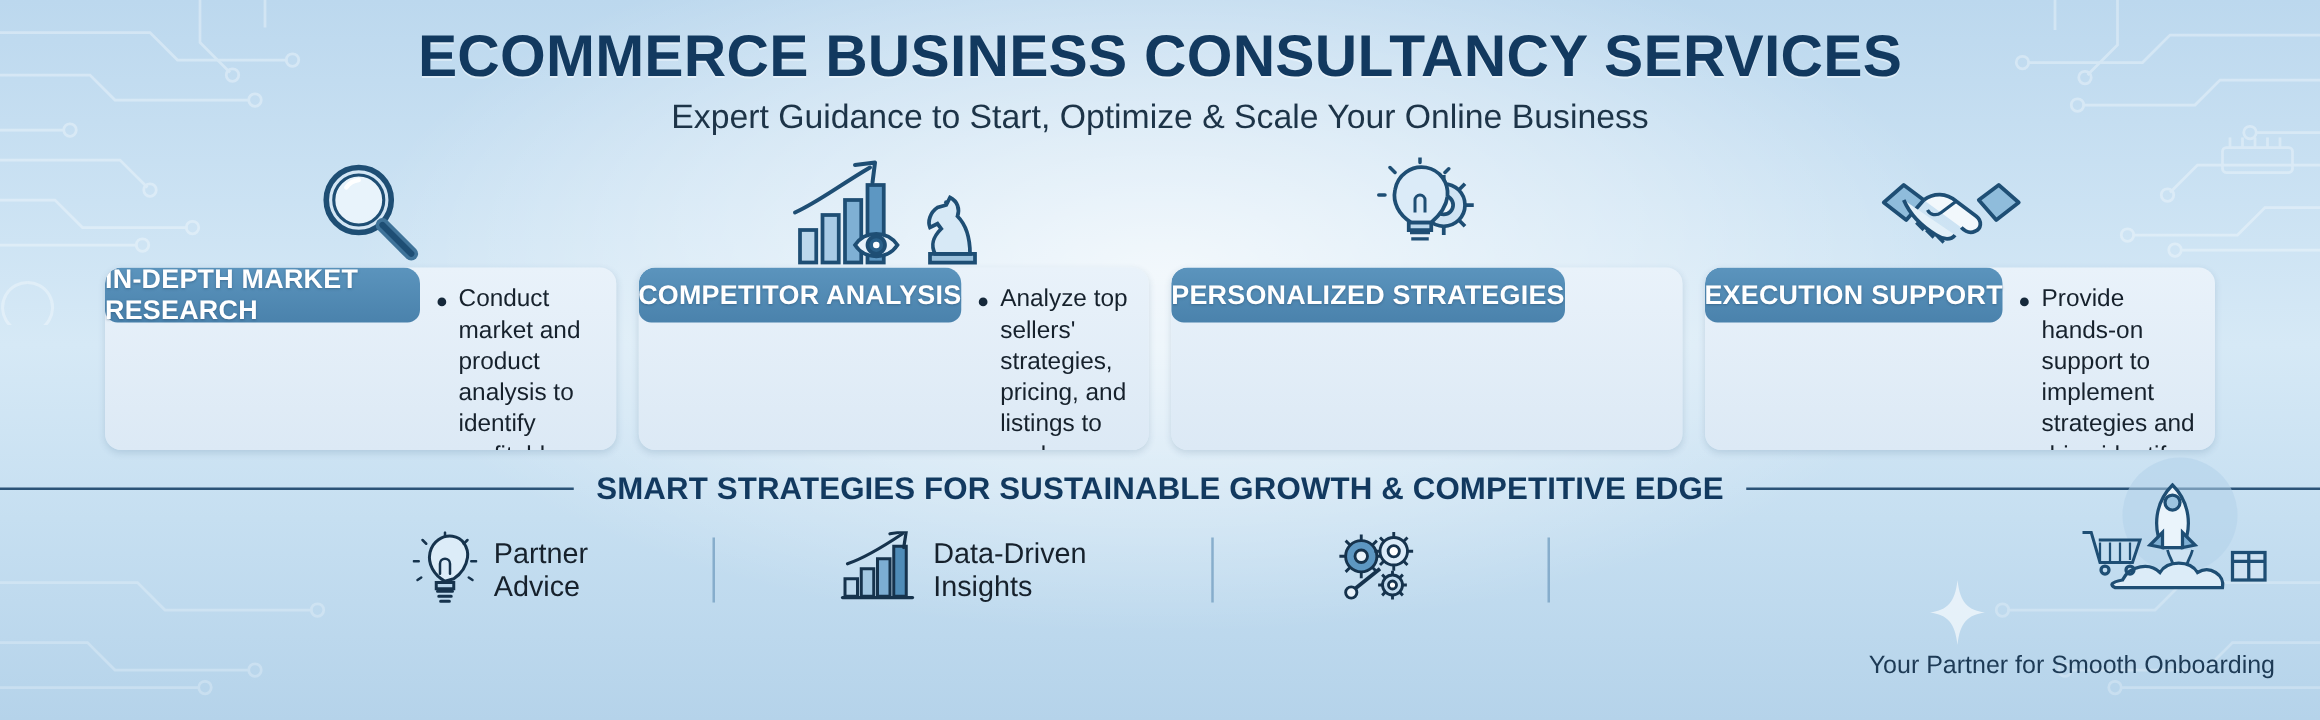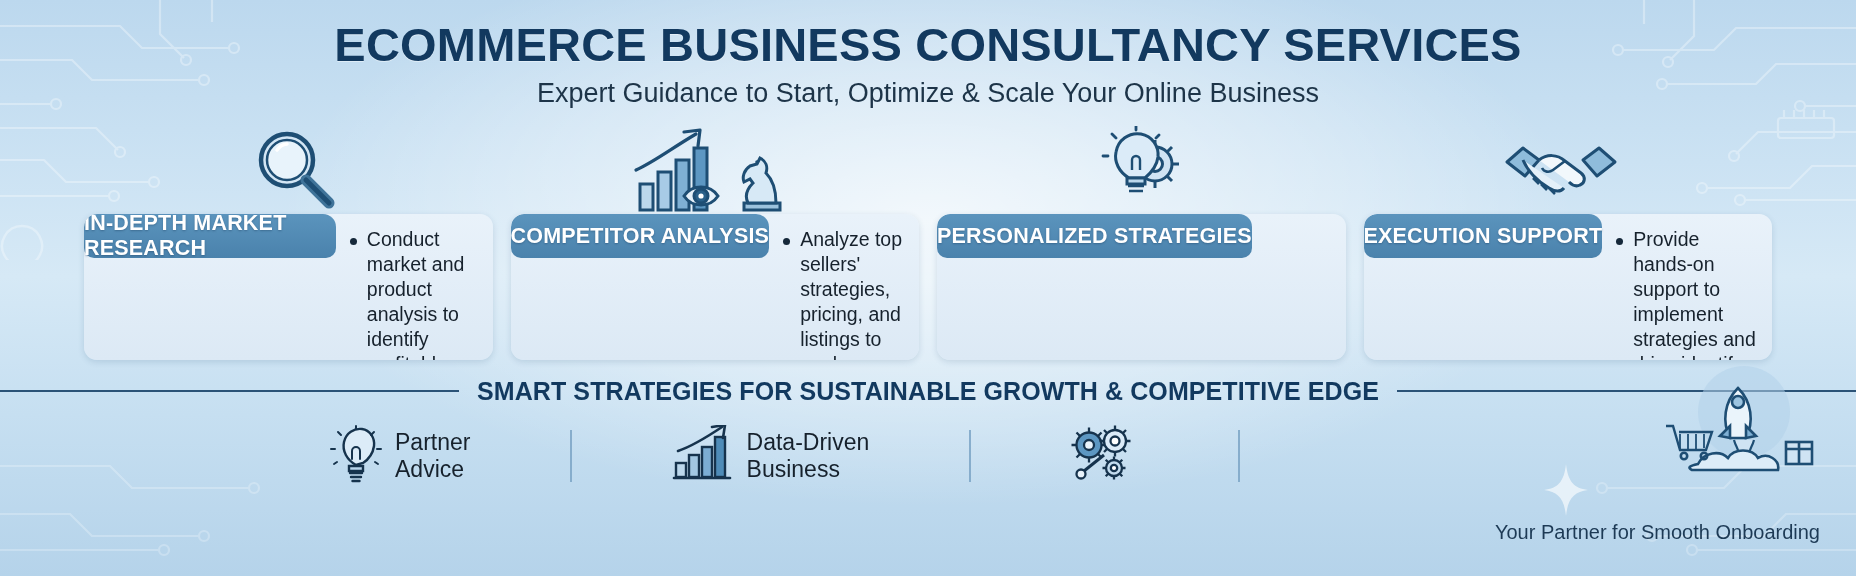--- a/index.html
+++ b/index.html
@@ -332,21 +332,21 @@
             <rect x="17" y="30" width="10" height="22" fill="#a2c7e2"></rect>
             <rect x="30" y="22" width="10" height="30" fill="#7cadd3"></rect>
             <rect x="43" y="12" width="10" height="40" fill="#4f8cb8"></rect>
             <path d="M2 53 h56" stroke-width="2.6" stroke-linecap="round"></path>
             <path d="M6 26 C18 22 32 14 50 2" stroke-width="2.6" stroke-linecap="round"></path>
             <path d="M40 2 L53 0 L51 13" stroke-width="2.6" stroke-linejoin="round" stroke-linecap="round"></path>
           </g>
         </svg>
       </span>
       <span class="feature-label">Data-Driven
-Business</span>
+Insights</span>
     </div>
 
     <div class="feat-sep"></div>
 
     <div class="feature">
       <span class="feature-icon">
         <svg width="68" height="58" viewBox="0 0 68 58">
           <g stroke="#16334d" stroke-width="2.3" fill="none">
             <g transform="translate(19,20)">
               <circle r="12.5" fill="#5d97c2"></circle>

